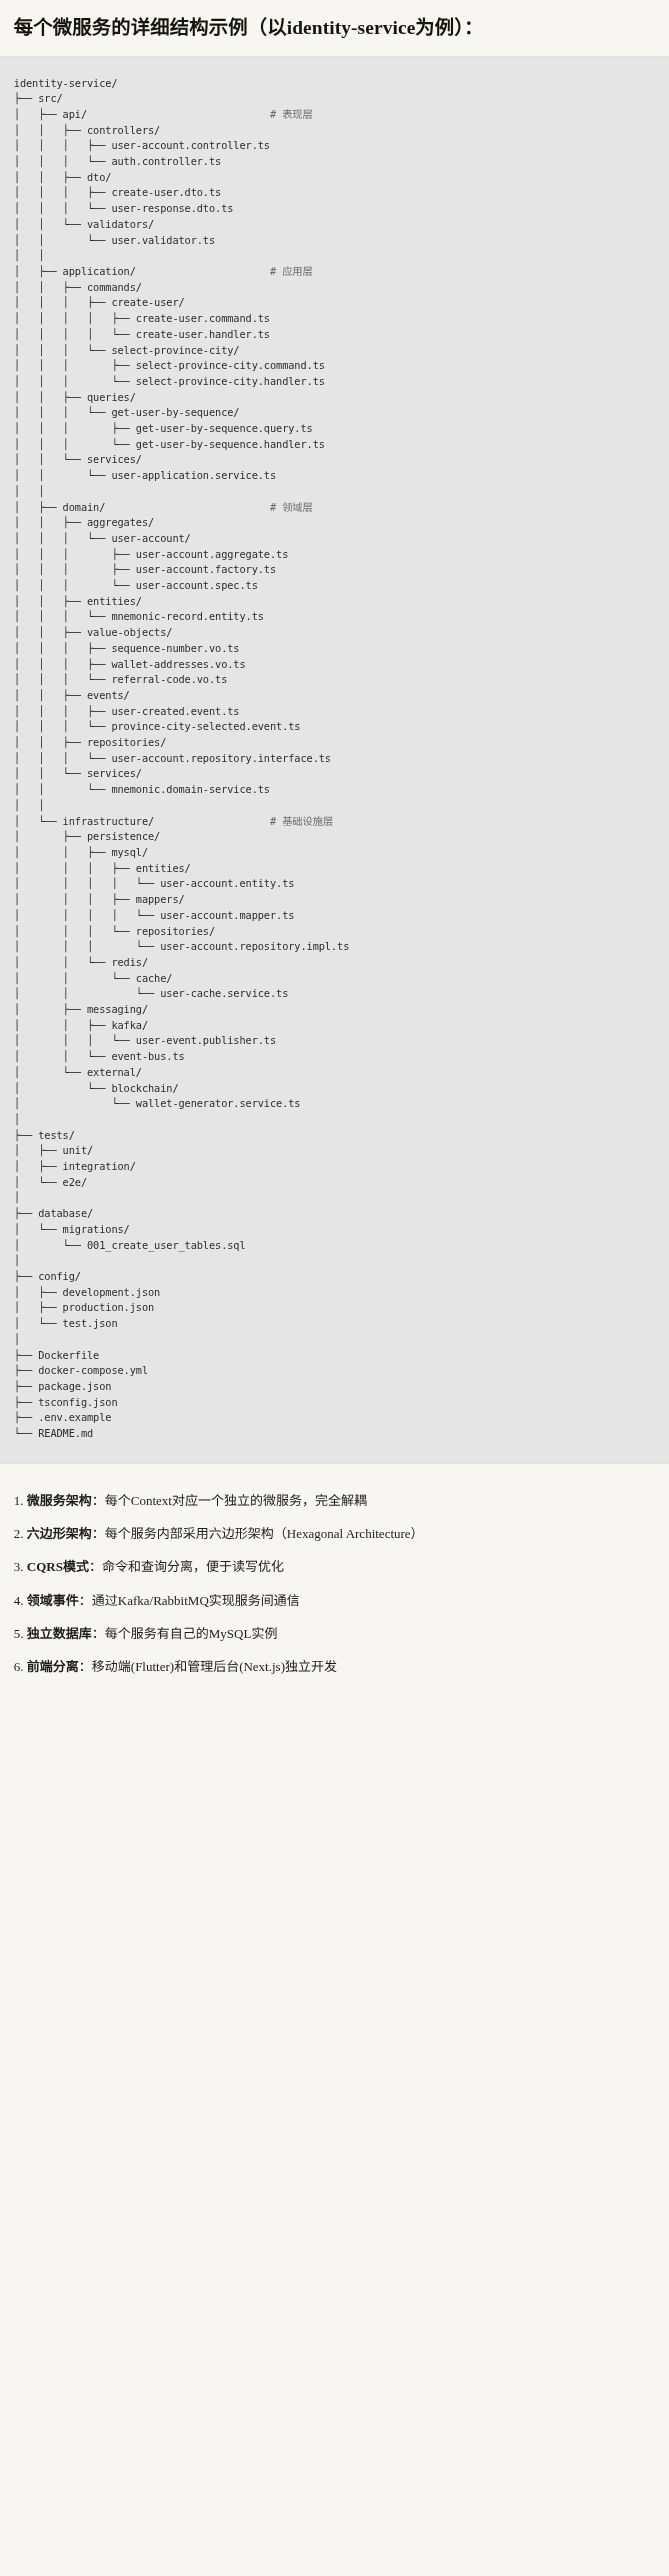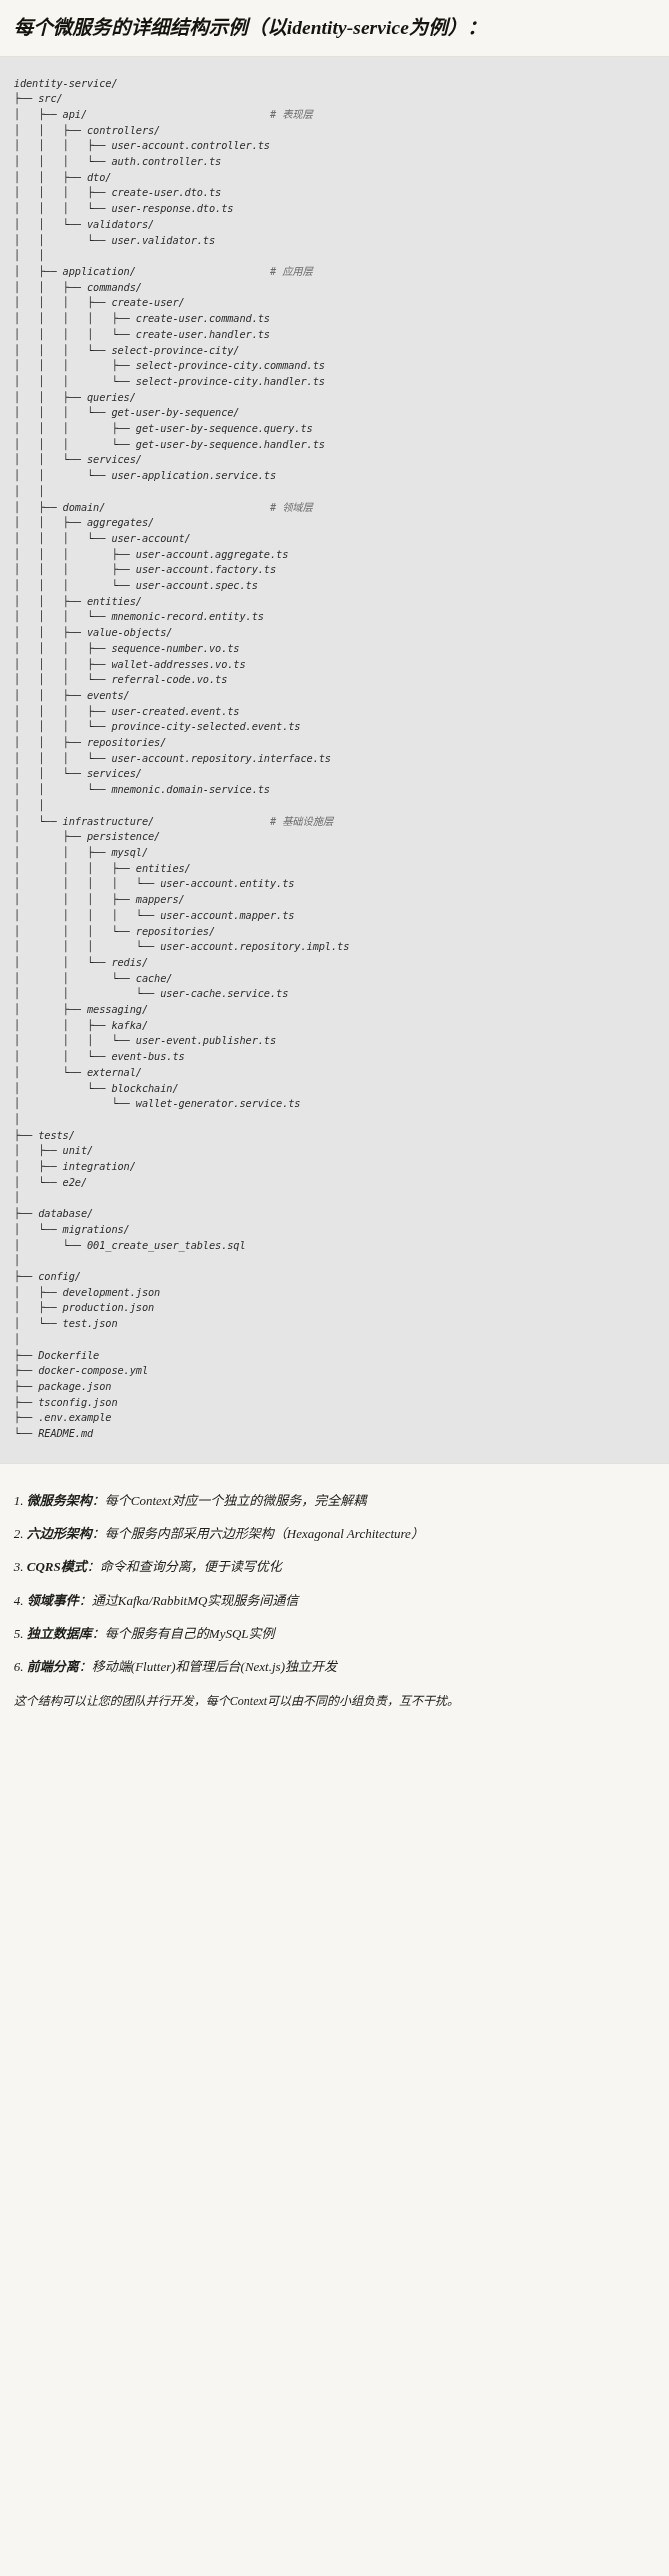--- a/index.html
+++ b/index.html
@@ -13,21 +13,20 @@
   body {
     font-family: "Liberation Sans", "DejaVu Sans", sans-serif;
     color: #1d1d1b;
   }
   .page {
     width: 669px;
     min-height: 2576px;
     background: #fdfcfa;
     display: flex;
     flex-direction: column;
-    font-style: italic;
   }
 
   
   .header-band {
     background: #f7f6f2;
     padding: 16.3px 13.8px 15px 13.8px;
     border-bottom: 0.6px solid #e3e1dc;
   }
   .header-title {
     font-family: "Liberation Serif", "DejaVu Serif", serif;
@@ -214,17 +213,16 @@
         <span class="note-term">领域事件</span><span class="note-desc">：通过Kafka/RabbitMQ实现服务间通信</span>
       </li>
       <li>
         <span class="note-term">独立数据库</span><span class="note-desc">：每个服务有自己的MySQL实例</span>
       </li>
       <li>
         <span class="note-term">前端分离</span><span class="note-desc">：移动端(Flutter)和管理后台(Next.js)独立开发</span>
       </li>
     </ol>
 
-    <p class="notes-footer">这个结构可以让您的团队并行开发，每个Context可以由不同的小组负责，互不干扰。</p>
   </div>
 
 </div>
 
 
 </body></html>

